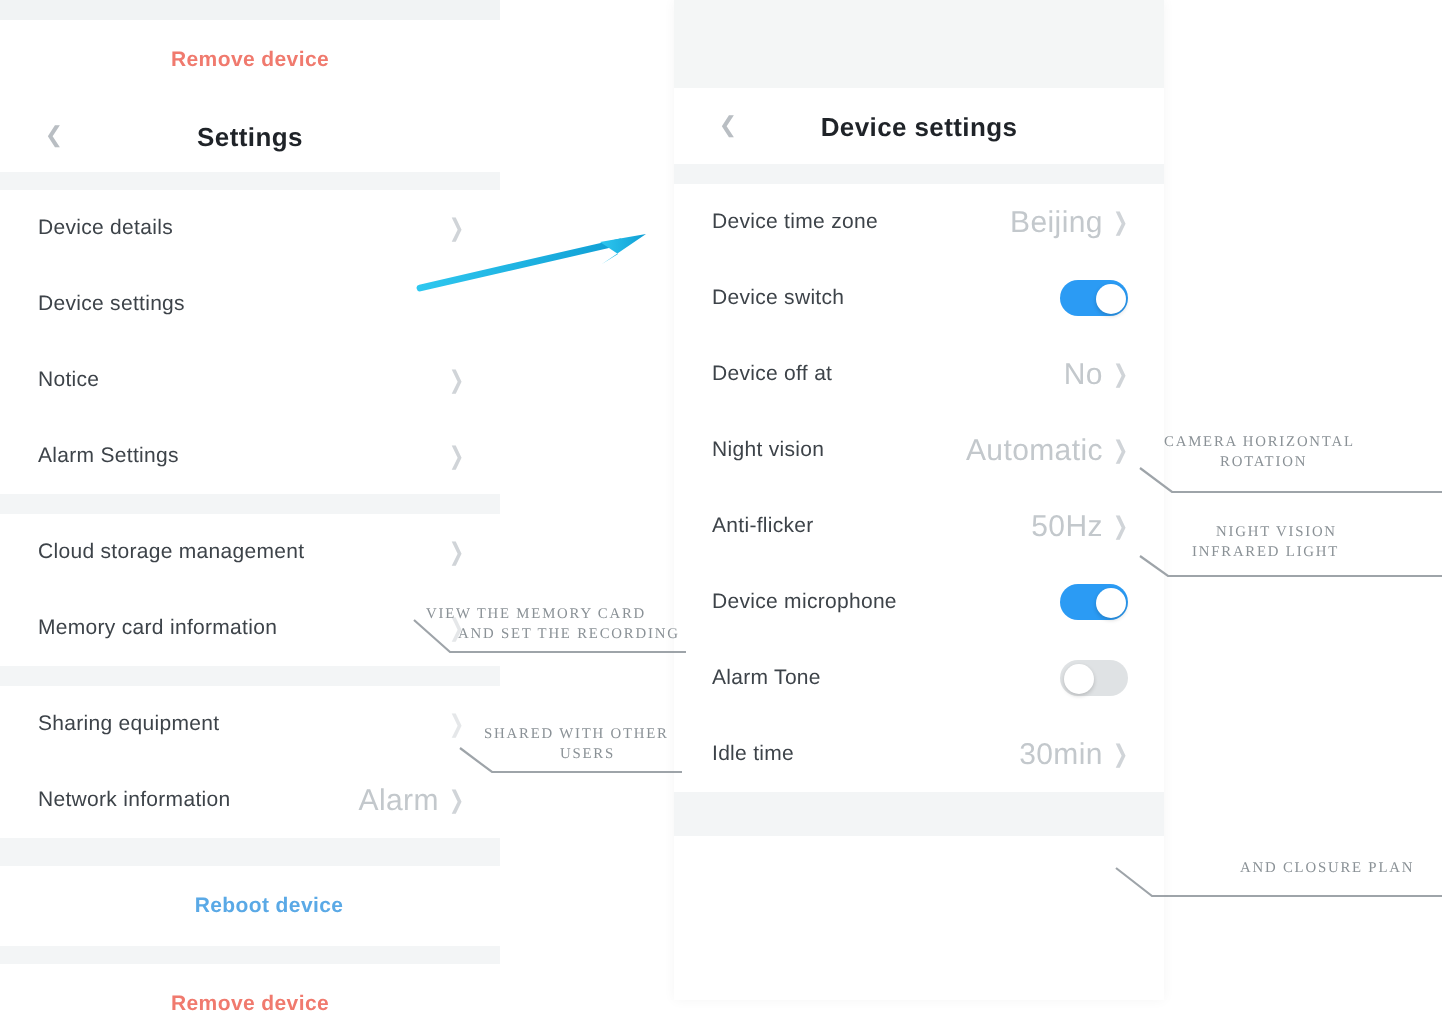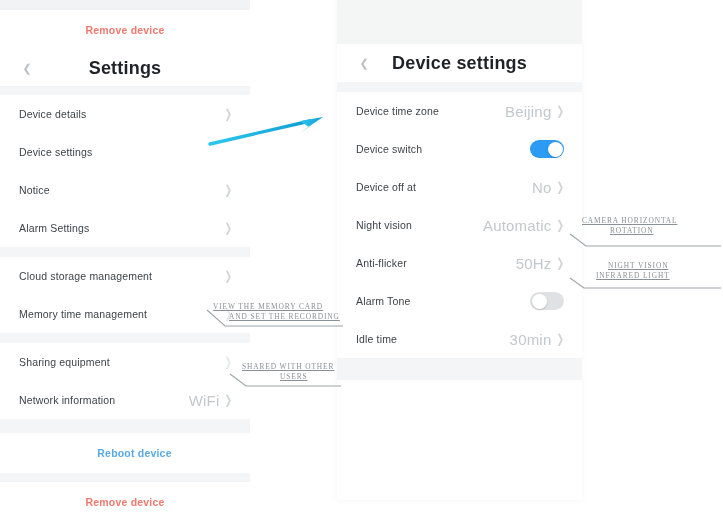--- a/index.html
+++ b/index.html
@@ -51,21 +51,21 @@
   
   .nav-header {
     position: relative;
     height: 36px;
     background: #ffffff;
     display: flex;
     align-items: center;
     justify-content: center;
   }
   .nav-title {
-    font-size: 18px;
+    font-size: 13px;
     font-weight: bold;
     color: #1f2328;
     letter-spacing: 0.2px;
   }
   .nav-back {
     position: absolute;
     left: 20px;
     top: 50%;
     transform: translateY(-50%);
     width: 14px;
@@ -173,21 +173,20 @@
   }
   .callout .ctext {
     position: absolute;
     font-family: "Liberation Serif", serif;
     font-size: 7.4px;
     color: #8a9196;
     letter-spacing: 0.9px;
     line-height: 1.22;
     white-space: nowrap;
     text-transform: uppercase;
-    text-decoration: underline;
   }
   .callout svg { position: absolute; left: 0; top: 0; overflow: visible; }
 </style>
 </head>
 <body>
 
 <div id="stage">
 
   <div class="panel" id="panel-left">
 
@@ -232,40 +231,40 @@
     <div class="divider-band"></div>
 
     <div class="group">
       <div class="row">
         <span class="row-label">Cloud storage management</span>
         <span class="row-right">
           <span class="chevron">❯</span>
         </span>
       </div>
       <div class="row">
-        <span class="row-label">Memory time management</span>
+        <span class="row-label">Memory card information</span>
         <span class="row-right">
           <span class="chevron" style="opacity:0.55">❯</span>
         </span>
       </div>
     </div>
 
     <div class="divider-band"></div>
 
     <div class="group">
       <div class="row">
         <span class="row-label">Sharing equipment</span>
         <span class="row-right">
           <span class="chevron" style="opacity:0.55">❯</span>
         </span>
       </div>
       <div class="row">
         <span class="row-label">Network information</span>
         <span class="row-right">
-          <span class="row-value">WiFi</span>
+          <span class="row-value">Alarm</span>
           <span class="chevron">❯</span>
         </span>
       </div>
     </div>
 
     <div class="divider-band" style="height:14px"></div>
 
     <div class="action primary">Reboot device</div>
 
     <div class="divider-band" style="height:9px"></div>
@@ -319,20 +318,26 @@
       </div>
 
       <div class="row">
         <span class="row-label">Anti-flicker</span>
         <span class="row-right">
           <span class="row-value">50Hz</span>
           <span class="chevron">❯</span>
         </span>
       </div>
 
+      <div class="row">
+        <span class="row-label">Device microphone</span>
+        <span class="toggle on">
+          <span class="knob"></span>
+        </span>
+      </div>
 
       <div class="row">
         <span class="row-label">Alarm Tone</span>
         <span class="toggle off">
           <span class="knob"></span>
         </span>
       </div>
 
       <div class="row">
         <span class="row-label">Idle time</span>
@@ -382,14 +387,20 @@
   </div>
 
   <div class="callout" style="left:568px; top:258px; width:155px; height:40px;">
     <svg width="155" height="40">
       <path d="M2 20 L16 30 L153 30" stroke="#7d868c" stroke-width="1.1" fill="none" opacity="0.75"></path>
     </svg>
     <span class="ctext" style="left:40px; top:3px;">NIGHT VISION</span>
     <span class="ctext" style="left:28px; top:13px;">INFRARED LIGHT</span>
   </div>
 
+  <div class="callout" style="left:556px; top:424px; width:167px; height:32px;">
+    <svg width="167" height="32">
+      <path d="M2 10 L20 24 L165 24" stroke="#7d868c" stroke-width="1.1" fill="none" opacity="0.75"></path>
+    </svg>
+    <span class="ctext" style="left:64px; top:5px;">AND CLOSURE PLAN</span>
+  </div>
 
 </div>
 
 </body></html>

